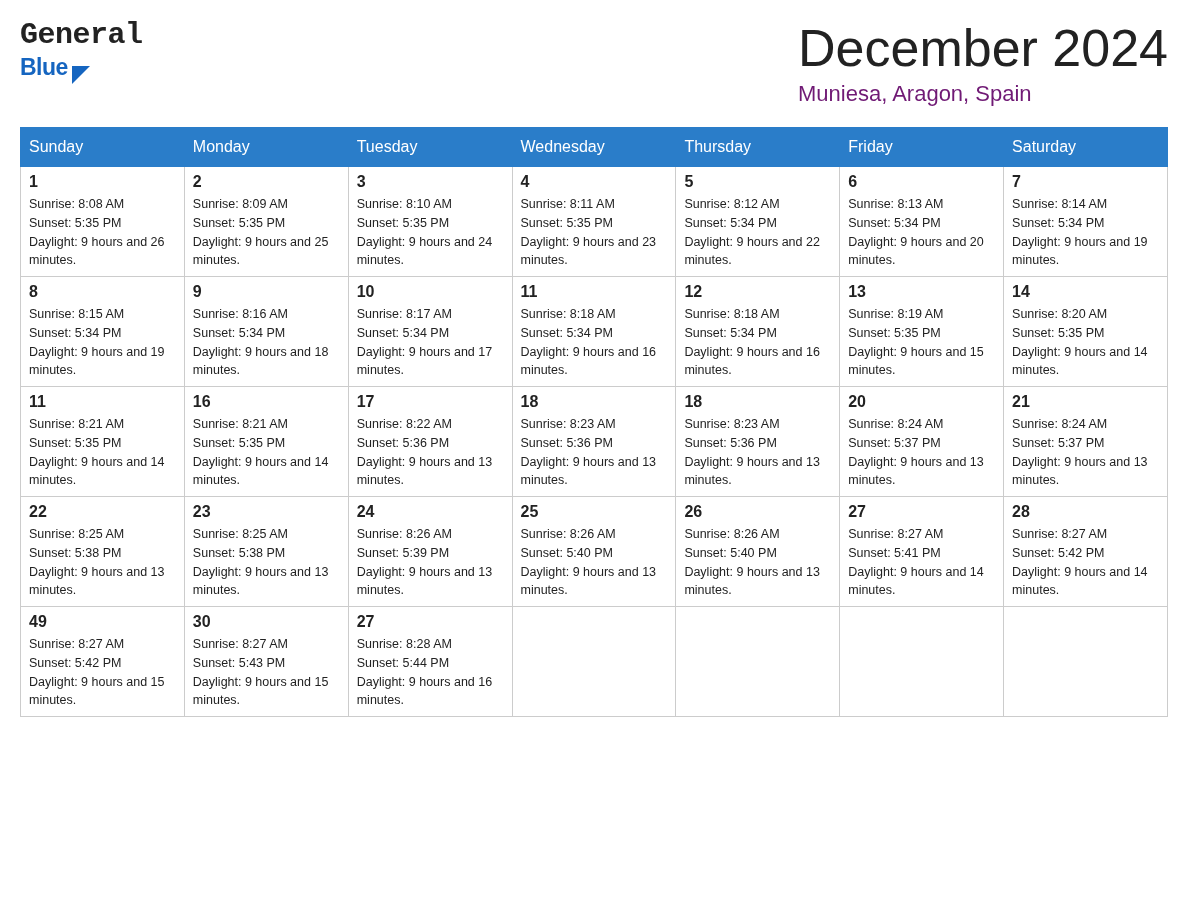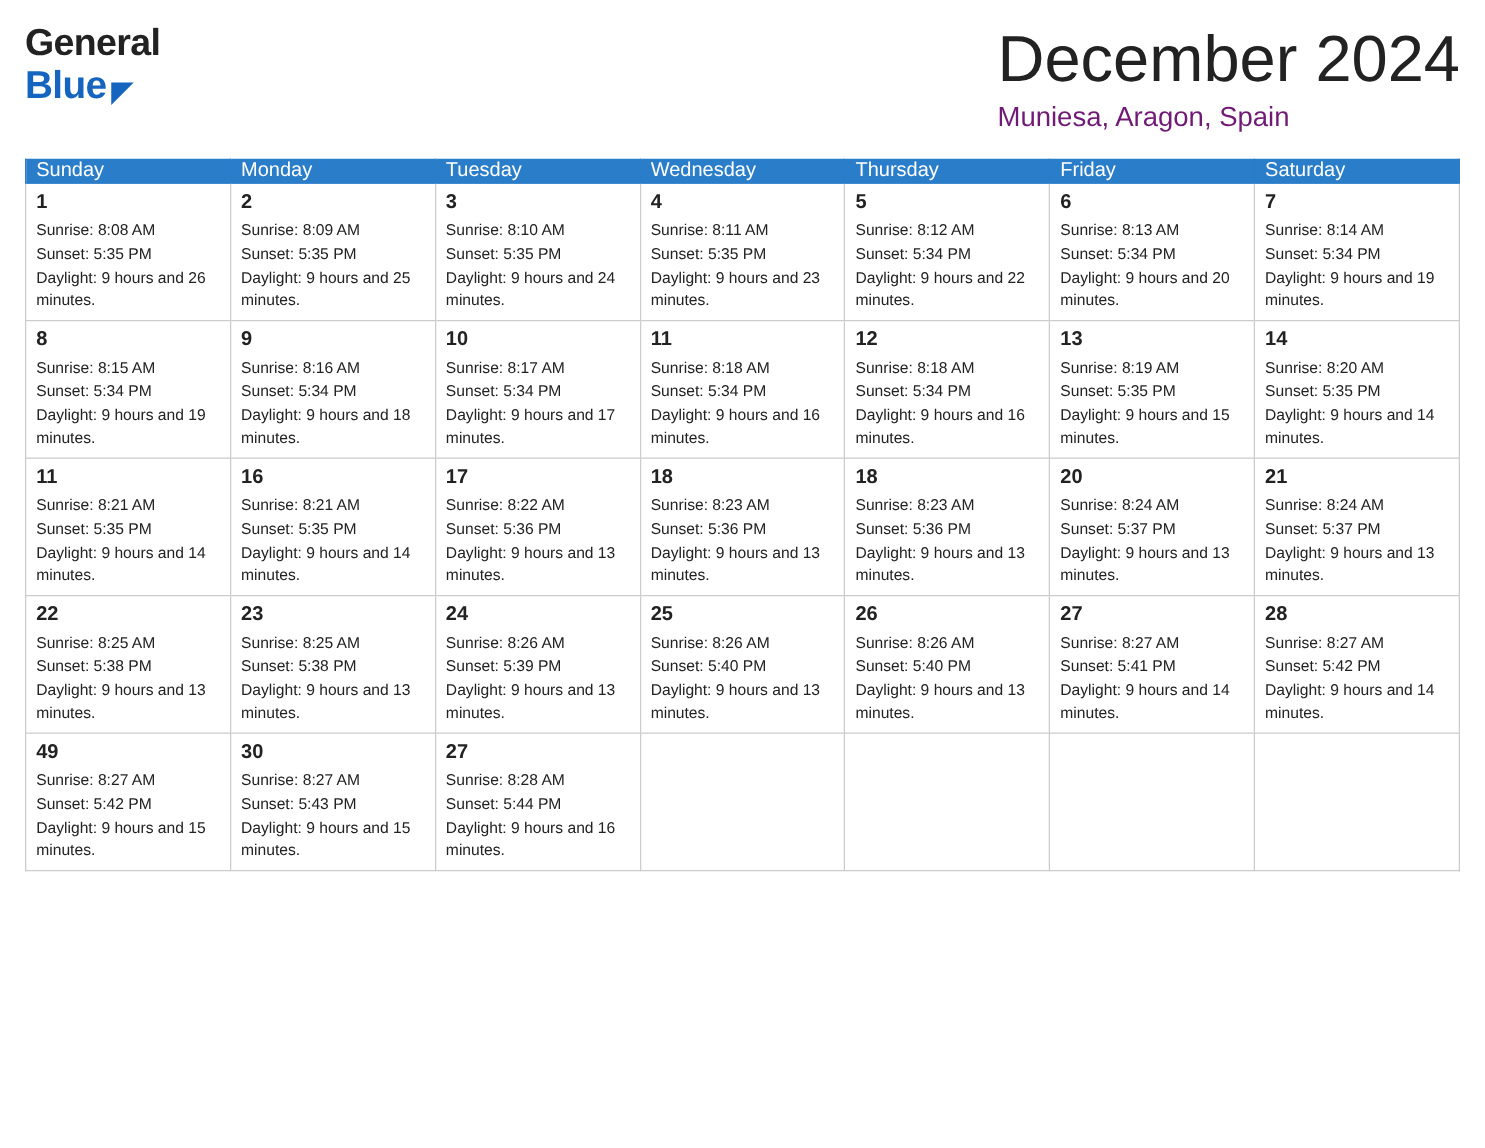--- a/index.html
+++ b/index.html
@@ -32,21 +32,21 @@
     }
     table {
       width: 100%;
       border-collapse: collapse;
     }
     th {
       background-color: #2a7dc9;
       color: #fff;
       font-size: 16px;
       font-weight: normal;
-      padding: 0 8px;
+      padding: 10px 8px;
       text-align: left;
       border: 1px solid #2a7dc9;
     }
     td {
       border: 1px solid #ccc;
       vertical-align: top;
       padding: 6px 8px;
       font-size: 13px;
       color: #222;
       min-height: 90px;
@@ -74,23 +74,24 @@
     .logo-text-block {
       display: flex;
       flex-direction: column;
     }
     .logo-general-text {
       font-size: 30px;
       font-weight: bold;
       color: #222;
       letter-spacing: -0.5px;
       line-height: 1;
+      font-family: Liberation Mono, monospace;
     }
     .logo-blue-text {
-      font-size: 31px;
+      font-size: 23px;
       font-weight: bold;
       color: #1565c0;
       letter-spacing: -0.5px;
       line-height: 1;
     }
     .logo-triangle {
       width: 0;
       height: 0;
       border-style: solid;
       border-width: 18px 18px 0 0;

